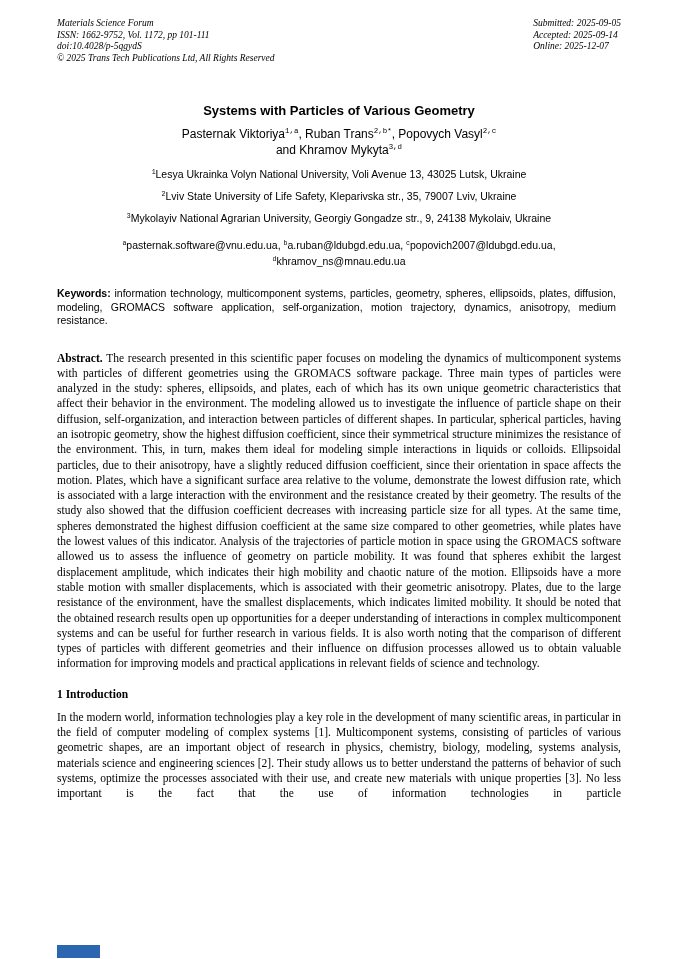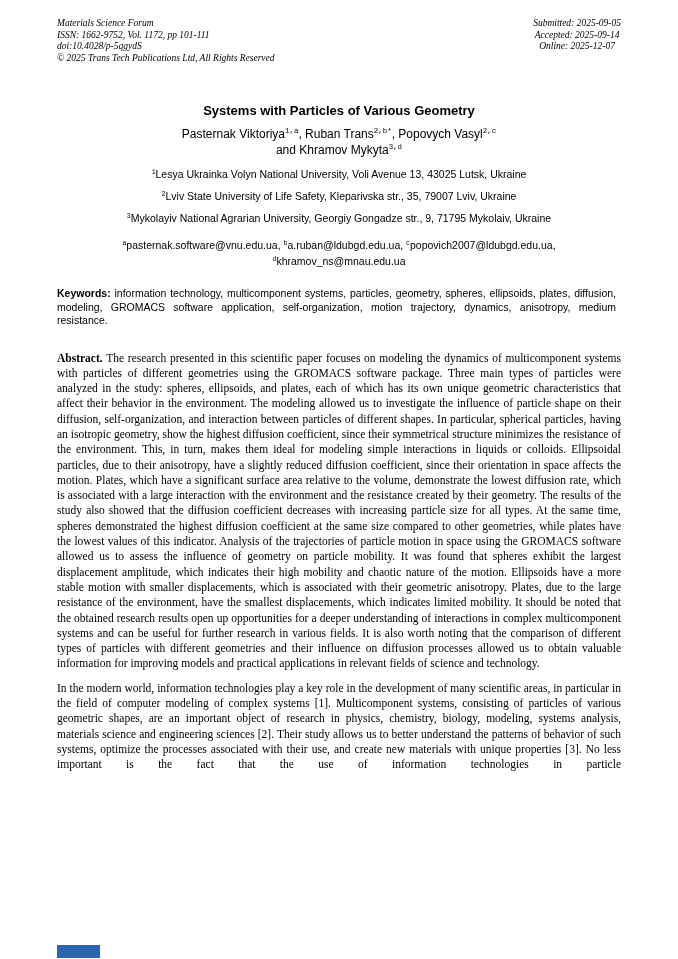--- a/index.html
+++ b/index.html
@@ -6,21 +6,21 @@
   .page {
     position:relative; width:678px; height:959px; background:#ffffff;
     box-sizing:border-box; padding:18px 57px 0 57px; overflow:hidden;
     color:#000;
   }
   
   .journal-header {
     display:flex; justify-content:space-between;
     font:italic 9.5px/11.5px "Liberation Serif", serif; color:#000;
   }
-  .jh-right { text-align:center; }
+  .jh-right { text-align:left; }
   
   .title {
     margin:21px 0 0 0; text-align:center;
     font-family:"Liberation Sans", sans-serif; font-weight:bold;
     font-size:13px; line-height:17px; color:#000;
   }
   
   .authors {
     margin-top:8px; text-align:center;
     font-family:"Liberation Sans", sans-serif; font-size:12px; line-height:15.5px;
@@ -79,30 +79,31 @@
   <h1 class="title"><br><span>Systems with Particles of Various Geometry</span></h1>
 
   <div class="authors">
     <div><span>Pasternak Viktoriya</span><sup>1,a</sup><span>, </span><span>Ruban Trans</span><sup>2,b*</sup><span>, </span><span>Popovych Vasyl</span><sup>2,c</sup></div>
     <div><span>and Khramov Mykyta</span><sup>3,d</sup></div>
   </div>
 
   <div class="affils">
     <div class="affil"><sup>1</sup><span>Lesya Ukrainka Volyn National University, Voli Avenue 13, 43025 Lutsk, Ukraine</span></div>
     <div class="affil"><sup>2</sup><span>Lviv State University of Life Safety, Kleparivska str., 35, 79007 Lviv, Ukraine</span></div>
-    <div class="affil"><sup>3</sup><span>Mykolayiv National Agrarian University, Georgiy Gongadze str., 9, 71795 Mykolaiv, Ukraine</span></div>
+    <div class="affil"><sup>3</sup><span>Mykolayiv National Agrarian University, Georgiy Gongadze str., 9, 24138 Mykolaiv, Ukraine</span></div>
   </div>
 
   <div class="emails">
     <div><sup>a</sup><span>pasternak.software@vnu.edu.ua</span><span>, </span><sup>b</sup><span>a.ruban@ldubgd.edu.ua</span><span>, </span><sup>c</sup><span>popovich2007@ldubgd.edu.ua</span><span>,</span></div>
     <div><sup>d</sup><span>khramov_ns@mnau.edu.ua</span></div>
   </div>
 
   <p class="keywords"><b>Keywords:</b> <span>information technology, multicomponent systems, particles, geometry, spheres, ellipsoids, plates, diffusion, modeling, GROMACS software application, self-organization, motion trajectory, dynamics, anisotropy, medium resistance.</span></p>
 
   <p class="abstract"><b>Abstract.</b> <span>The research presented in this scientific paper focuses on modeling the dynamics of multicomponent systems with particles of different geometries using the GROMACS software package. Three main types of particles were analyzed in the study: spheres, ellipsoids, and plates, each of which has its own unique geometric characteristics that affect their behavior in the environment. The modeling allowed us to investigate the influence of particle shape on their diffusion, self-organization, and interaction between particles of different shapes. In particular, spherical particles, having an isotropic geometry, show the highest diffusion coefficient, since their symmetrical structure minimizes the resistance of the environment. This, in turn, makes them ideal for modeling simple interactions in liquids or colloids. Ellipsoidal particles, due to their anisotropy, have a slightly reduced diffusion coefficient, since their orientation in space affects the motion. Plates, which have a significant surface area relative to the volume, demonstrate the lowest diffusion rate, which is associated with a large interaction with the environment and the resistance created by their geometry. The results of the study also showed that the diffusion coefficient decreases with increasing particle size for all types. At the same time, spheres demonstrated the highest diffusion coefficient at the same size compared to other geometries, while plates have the lowest values of this indicator. Analysis of the trajectories of particle motion in space using the GROMACS software allowed us to assess the influence of geometry on particle mobility. It was found that spheres exhibit the largest displacement amplitude, which indicates their high mobility and chaotic nature of the motion. Ellipsoids have a more stable motion with smaller displacements, which is associated with their geometric anisotropy. Plates, due to the large resistance of the environment, have the smallest displacements, which indicates limited mobility. It should be noted that the obtained research results open up opportunities for a deeper understanding of interactions in complex multicomponent systems and can be useful for further research in various fields. It is also worth noting that the comparison of different types of particles with different geometries and their influence on diffusion processes allowed us to obtain valuable information for improving models and practical applications in relevant fields of science and technology.</span></p>
 
+  <h2 class="section-heading">1 Introduction</h2>
 
   <p class="body-text intro">In the modern world, information technologies play a key role in the development of many scientific areas, in particular in the field of computer modeling of complex systems [1]. Multicomponent systems, consisting of particles of various geometric shapes, are an important object of research in physics, chemistry, biology, modeling, systems analysis, materials science and engineering sciences [2]. Their study allows us to better understand the patterns of behavior of such systems, optimize the processes associated with their use, and create new materials with unique properties [3]. No less important is the fact that the use of information technologies in particle</p>
 
   <div class="footer-mark" style="background: rgb(45, 102, 176);"></div>
 
 </div>
 
 </body></html>

